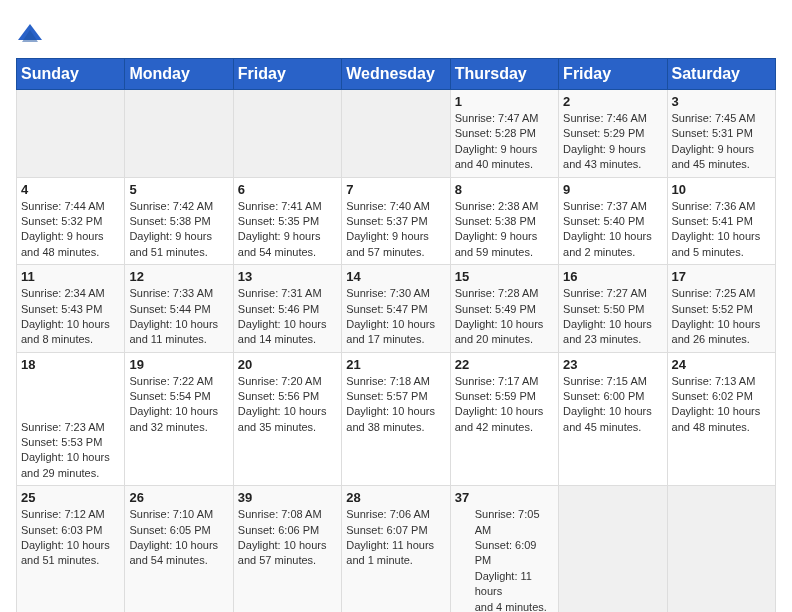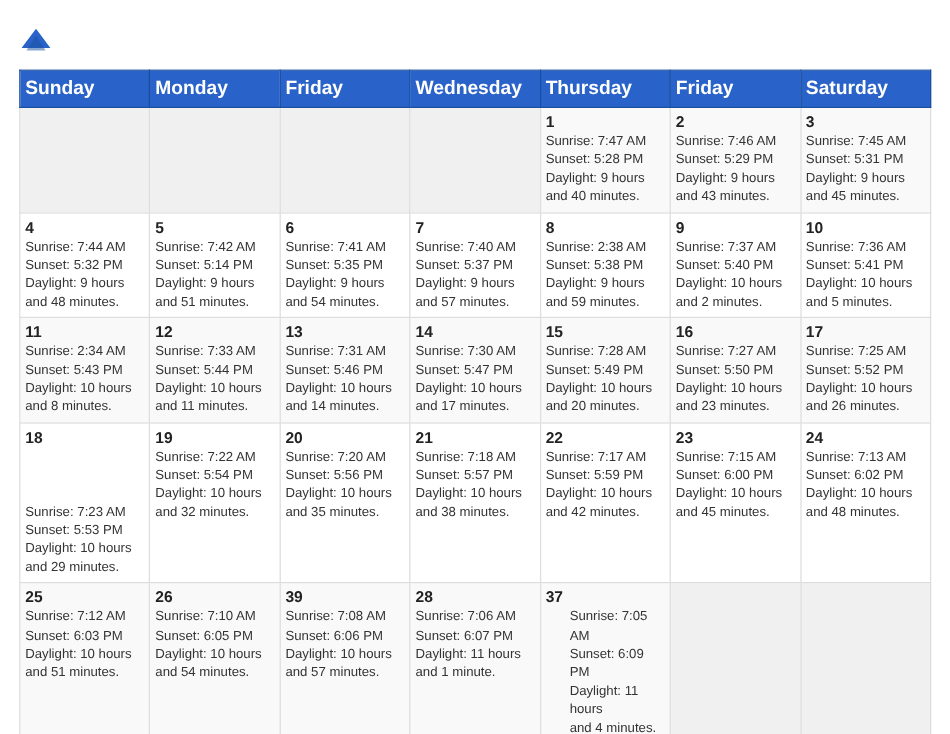--- a/index.html
+++ b/index.html
@@ -158,21 +158,21 @@
         <td>
           <span class="day-number">4</span>
           <div class="day-info" style="white-space: pre-line;">Sunrise: 7:44 AM
 Sunset: 5:32 PM
 Daylight: 9 hours
 and 48 minutes.</div>
         </td>
         <td>
           <span class="day-number">5</span>
           <div class="day-info" style="white-space: pre-line;">Sunrise: 7:42 AM
-Sunset: 5:14 PM
+Sunset: 5:38 PM
 Daylight: 9 hours
 and 51 minutes.</div>
         </td>
         <td>
           <span class="day-number">6</span>
           <div class="day-info" style="white-space: pre-line;">Sunrise: 7:41 AM
 Sunset: 5:35 PM
 Daylight: 9 hours
 and 54 minutes.</div>
         </td>

